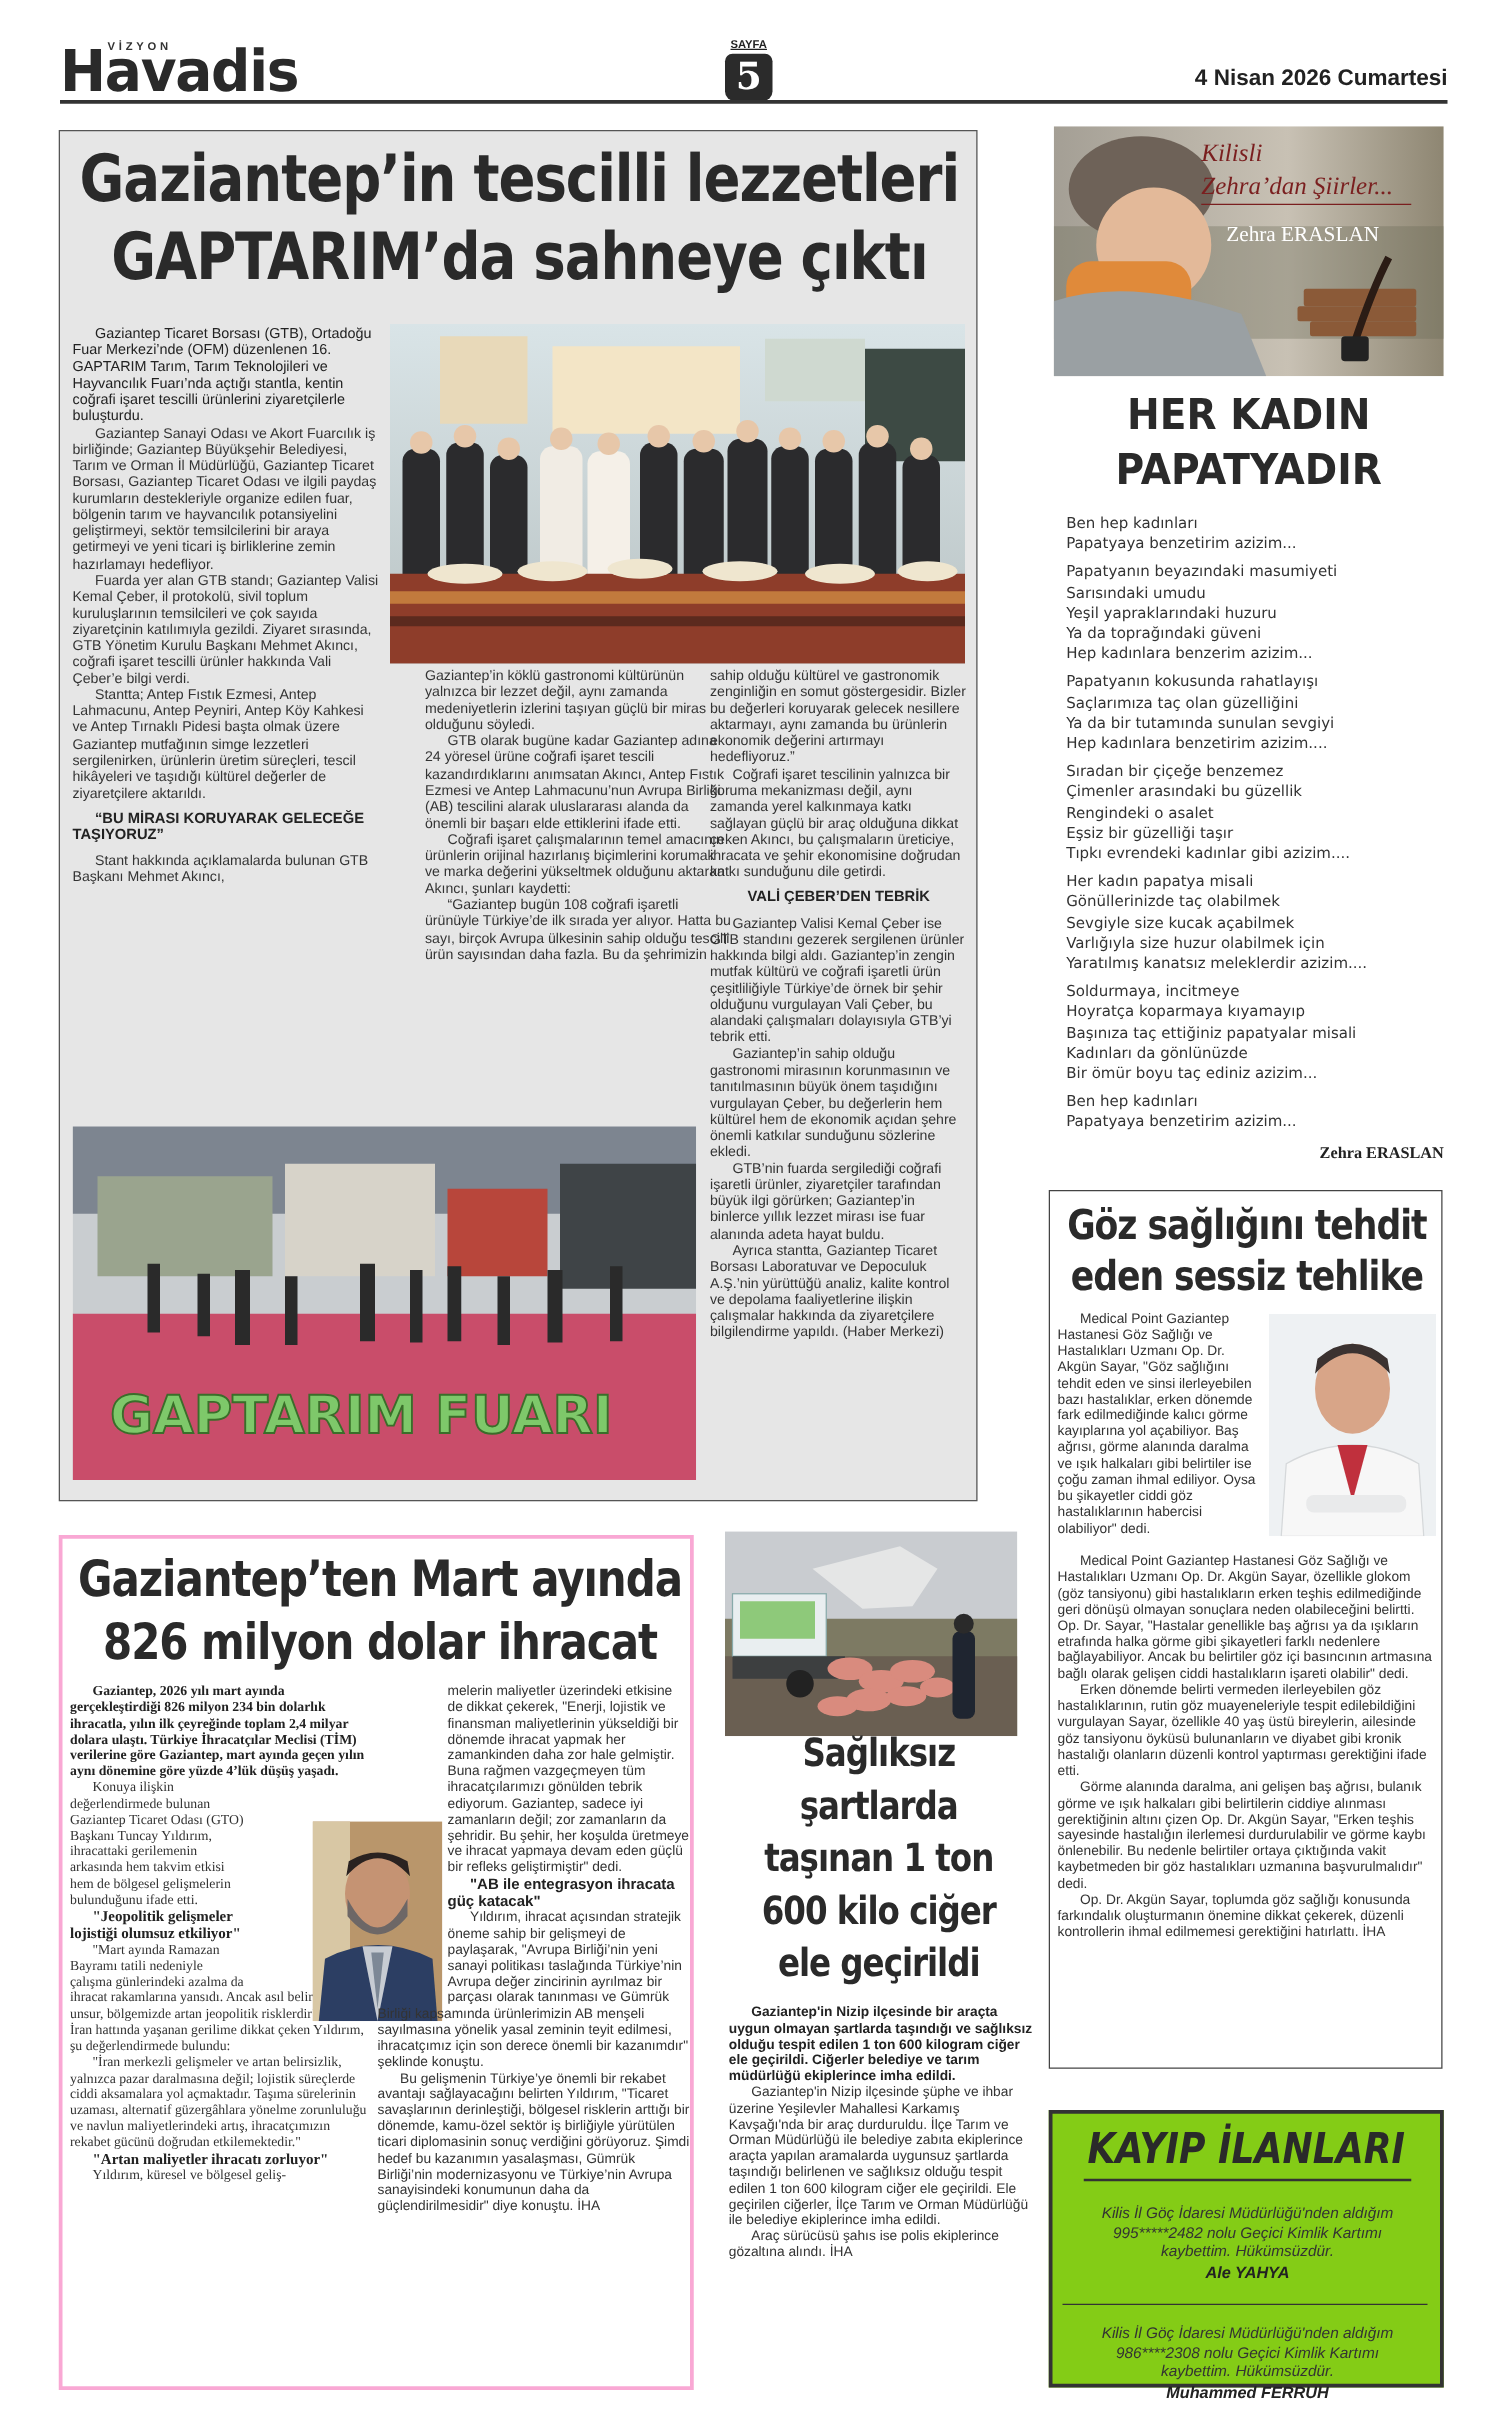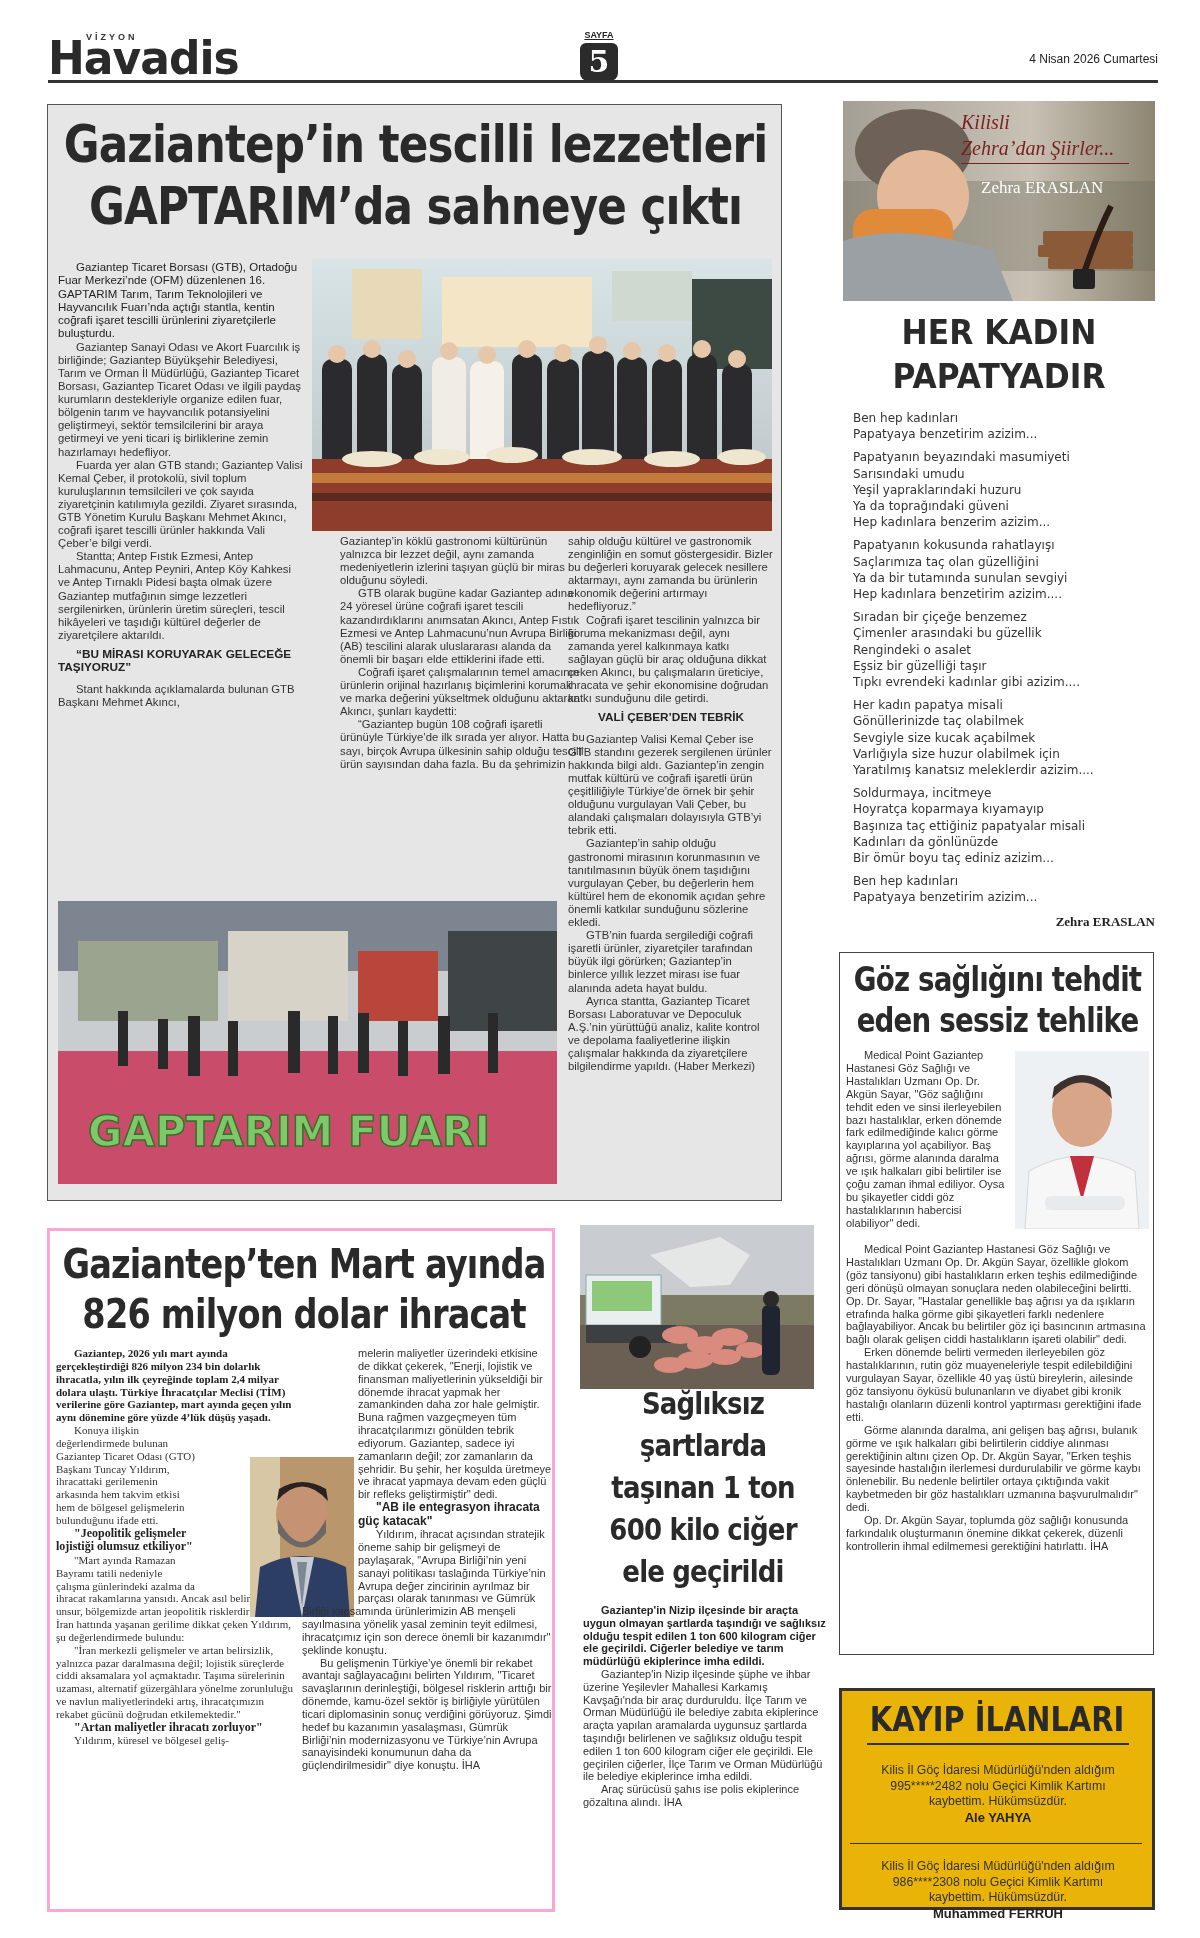--- a/index.html
+++ b/index.html
@@ -7,21 +7,21 @@
   body { font-family: "Liberation Sans", sans-serif; color: #222; position: relative; }
 
   .abs { position: absolute; }
 
   
   .logo { left: 48px; top: 28px; width: 200px; height: 50px; }
   .logo-vizyon { position: absolute; left: 22px; top: 4px; font-size: 9px; letter-spacing: 3px; font-weight: bold; color: #333; margin-left: 16px; }
   .logo-havadis { position: absolute; left: 0; top: 8px; font-size: 44px; font-weight: bold; color: #2a2a2a; letter-spacing: -1px; line-height: 44px; font-family: "DejaVu Sans", sans-serif; transform: scaleY(1.05); }
   .sayfa-label { left: 584px; top: 30px; width: 30px; text-align: center; font-size: 9px; font-weight: bold; color: #222; text-decoration: underline; }
   .sayfa-badge { left: 580px; top: 43px; width: 38px; height: 38px; background: #2b2b2b; border-radius: 6px 6px 8px 8px; color: #fff; font-size: 30px; font-weight: bold; font-family: "DejaVu Serif", serif; text-align: center; line-height: 38px; }
-  .issue-date { right: 42px; top: 52px; font-size: 12px; font-weight: normal; color: #222; }
+  .issue-date { right: 42px; top: 52px; font-size: 18px; font-weight: bold; color: #222; }
   .masthead-rule { left: 48px; top: 80px; width: 1110px; height: 3px; background: #333; }
 
   
   .top-article { left: 47px; top: 104px; width: 735px; height: 1097px; background: #e6e6e6; border: 1px solid #555; }
   .headline-xl { font-family: "DejaVu Sans", sans-serif; font-weight: bold; color: #2a2a2a; text-align: center; letter-spacing: -1px; transform: scaleX(0.84); transform-origin: center; }
   .top-headline { left: -60px; top: 8px; width: 855px; font-size: 52px; line-height: 62px; }
 
   .col { font-size: 11.3px; line-height: 13.1px; color: #333; text-align: left; }
   .col p { text-indent: 18px; }
   .col .lead { font-weight: normal; color: #222; font-size: 11.5px; line-height: 13.3px; }
@@ -34,21 +34,21 @@
   .poem-title { left: 840px; top: 310px; width: 318px; text-align: center; font-size: 34px; line-height: 44px; font-weight: bold; color: #2a2a2a; font-family: "DejaVu Sans", sans-serif; transform: scaleX(0.92); }
   .poem { left: 841px; top: 410px; width: 318px; font-size: 12px; line-height: 16.2px; color: #333; font-family: "DejaVu Sans", sans-serif; margin-left: 12px; }
   .poem .stanza { margin-bottom: 7px; }
   .poem-author { right: 45px; top: 914px; font-family: "Liberation Serif", serif; font-weight: bold; font-size: 13px; color: #222; }
 
   .eye-box { left: 839px; top: 952px; width: 315px; height: 703px; border: 1px solid #444; background: #fff; }
   .eye-headline { left: -30px; top: 6px; width: 375px; font-size: 33px; line-height: 41px; }
   .eye-col { font-size: 11px; line-height: 12.9px; color: #333; }
   .eye-col p { text-indent: 18px; }
 
-  .kayip-box { left: 839px; top: 1688px; width: 316px; height: 222px; border: 3px solid #333; background: #eab308; }
+  .kayip-box { left: 839px; top: 1688px; width: 316px; height: 222px; border: 3px solid #333; background: #84cc16; font-style: italic; }
   .kayip-title { left: 0; top: 8px; width: 310px; text-align: center; font-family: "DejaVu Sans", sans-serif; font-weight: bold; font-size: 34px; line-height: 40px; color: #2a2a2a; transform: scaleX(0.85); }
   .kayip-underline { left: 25px; top: 52px; width: 262px; height: 2px; background: #333; }
   .kayip-notice { left: 6px; width: 300px; text-align: center; font-size: 12.3px; line-height: 15.5px; color: #333; margin-top: 12px; }
   .kayip-name { font-weight: bold; font-size: 13px; color: #222; }
   .kayip-divider { left: 8px; top: 152px; width: 292px; height: 1px; background: #333; }
 
   
   .export-box { left: 47px; top: 1228px; width: 508px; height: 684px; border: 3px solid #f9a8d4; background: #fff; }
   .export-headline { left: -40px; top: 8px; width: 588px; font-size: 40px; line-height: 50px; }
   .exp-col { font-size: 11px; line-height: 12.85px; color: #333; }

